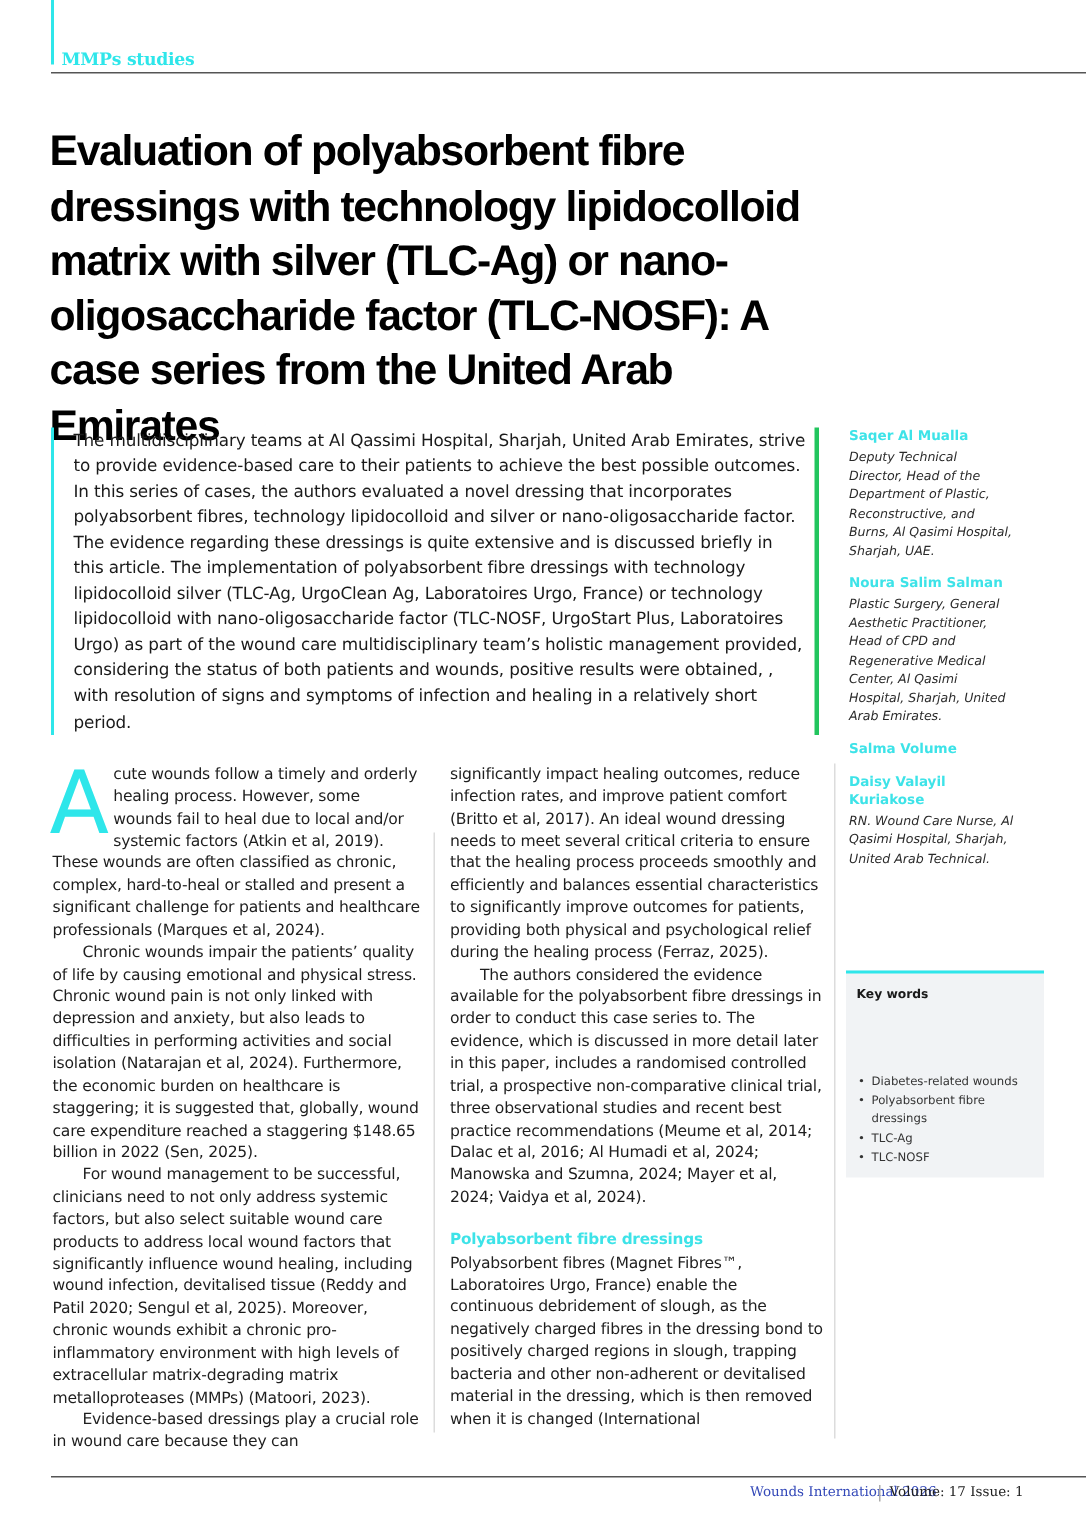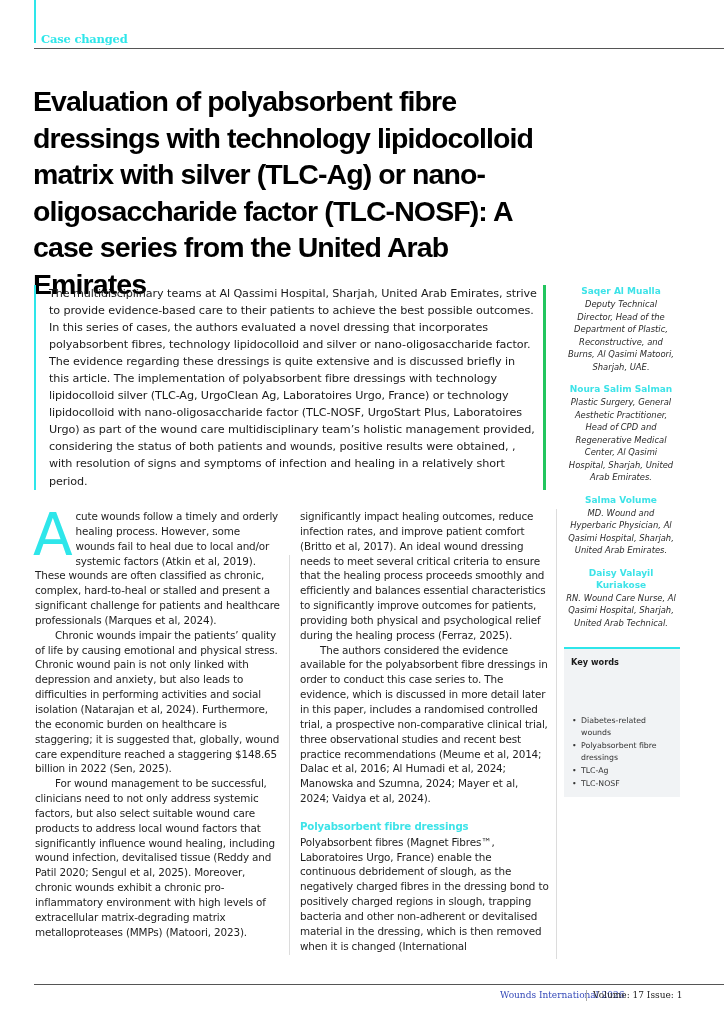--- a/index.html
+++ b/index.html
@@ -8,25 +8,25 @@
 
   .section-rule-v { position: absolute; left: 34px; top: 0; width: 2px; height: 43px; background: #2ee6ea; }
   .section-label { position: absolute; left: 41px; top: 32px; font-family: "DejaVu Serif", serif; font-weight: bold; font-size: 11.5px; color: #2ee6ea; letter-spacing: -0.2px; }
   .section-rule-h { position: absolute; left: 34px; top: 48px; width: 690px; height: 1px; background: #555; }
 
   .title { position: absolute; left: 33px; top: 83px; width: 520px; font-family: Liberation Sans, sans-serif; font-weight: bold; font-size: 28.5px; line-height: 36.5px; color: #000000; letter-spacing: -0.9px; }
 
   .abstract { position: absolute; left: 34px; top: 285px; width: 512px; border-left: 2px solid #2ee6ea; border-right: 3px solid #22c55e; padding: 0 6px 0 13px; font-size: 11.2px; line-height: 17.05px; color: #1a1a1a; letter-spacing: -0.1px; }
 
   .authors { position: absolute; left: 566px; top: 285px; width: 110px; }
-  .author { margin-bottom: 10px; text-align: center; }
+  .author { margin-bottom: 10px; }
   .author-name { font-weight: bold; font-size: 9px; line-height: 12px; color: #3de3e8; margin-bottom: 1px; }
   .author-aff { font-style: italic; font-size: 8.4px; line-height: 12.5px; color: #2a2a2a; }
 
-  .keywords { position: absolute; left: 564px; top: 647px; width: 116px; background: #f1f3f5; border-top: 2px solid #2ee6ea; padding: 8px 7px 6px 7px; }
+  .keywords { position: absolute; left: 564px; top: 647px; width: 132px; background: #f1f3f5; border-top: 2px solid #2ee6ea; padding: 8px 7px 6px 7px; }
   .kw-title { font-weight: bold; font-size: 8.2px; color: #1a1a1a; margin-bottom: 2px; }
   .kw-list { list-style: none; margin-top: 48px; }
   .kw-item { position: relative; padding-left: 10px; font-size: 7.8px; line-height: 12px; color: #333; margin-bottom: 1px; }
   .kw-item::before { content: "•"; position: absolute; left: 1px; top: 0; }
 
   .col { position: absolute; top: 509px; font-size: 10.4px; line-height: 14.85px; color: #1e1e1e; letter-spacing: -0.15px; }
   .col1 { left: 35px; width: 245px; }
   .col2 { left: 300px; width: 250px; }
   .col-divider { position: absolute; left: 289px; top: 555px; width: 1px; height: 400px; background: #dcdcdc; }
   .col-divider2 { position: absolute; left: 556px; top: 509px; width: 1px; height: 450px; background: #dcdcdc; }
@@ -38,39 +38,38 @@
   .footer-rule { position: absolute; left: 34px; top: 984px; width: 690px; height: 1px; background: #555; }
   .page-num { position: absolute; left: 34px; top: 990px; font-family: "DejaVu Serif", serif; font-size: 9px; color: #222; margin-top: 40px; }
   .journal { position: absolute; left: 467px; top: 990px; font-family: "DejaVu Serif", serif; font-size: 9px; color: #3348b8; margin-left: 33px; }
   .sep { position: absolute; left: 586px; top: 990px; width: 1px; height: 11px; background: #aaa; }
   .volume { position: absolute; left: 593px; top: 990px; font-family: "DejaVu Serif", serif; font-size: 9px; color: #222; text-align: center; }
 </style>
 </head>
 <body>
 
 <div class="section-rule-v"></div>
-<div class="section-label">Case changed</div>
+<div class="section-label">MMPs studies</div>
 <div class="section-rule-h"></div>
 
 <h1 class="title">Evaluation of polyabsorbent fibre dressings with technology lipidocolloid matrix with silver (TLC-Ag) or nano-oligosaccharide factor (TLC-NOSF): A case series from the United Arab Emirates</h1>
 
 <div class="abstract">The multidisciplinary teams at Al Qassimi Hospital, Sharjah, United Arab Emirates, strive to provide evidence-based care to their patients to achieve the best possible outcomes. In this series of cases, the authors evaluated a novel dressing that incorporates polyabsorbent fibres, technology lipidocolloid and silver or nano-oligosaccharide factor. The evidence regarding these dressings is quite extensive and is discussed briefly in this article. The implementation of polyabsorbent fibre dressings with technology lipidocolloid silver (TLC-Ag, UrgoClean Ag, Laboratoires Urgo, France) or technology lipidocolloid with nano-oligosaccharide factor (TLC-NOSF, UrgoStart Plus, Laboratoires Urgo) as part of the wound care multidisciplinary team’s holistic management provided, considering the status of both patients and wounds, positive results were obtained, , with resolution of signs and symptoms of infection and healing in a relatively short period.</div>
 
 <div class="authors">
   <div class="author">
     <div class="author-name">Saqer Al Mualla</div>
-    <div class="author-aff">Deputy Technical Director, Head of the Department of Plastic, Reconstructive, and Burns, Al Qasimi Matoori, Sharjah, UAE.</div>
+    <div class="author-aff">Deputy Technical Director, Head of the Department of Plastic, Reconstructive, and Burns, Al Qasimi Hospital, Sharjah, UAE.</div>
   </div>
   <div class="author">
     <div class="author-name">Noura Salim Salman</div>
     <div class="author-aff">Plastic Surgery, General Aesthetic Practitioner, Head of CPD and Regenerative Medical Center, Al Qasimi Hospital, Sharjah, United Arab Emirates.</div>
   </div>
   <div class="author">
     <div class="author-name">Salma Volume</div>
-    <div class="author-aff">MD. Wound and Hyperbaric Physician, Al Qasimi Hospital, Sharjah, United Arab Emirates.</div>
   </div>
   <div class="author">
     <div class="author-name">Daisy Valayil Kuriakose</div>
     <div class="author-aff">RN. Wound Care Nurse, Al Qasimi Hospital, Sharjah, United Arab Technical.</div>
   </div>
 </div>
 
 <div class="keywords">
   <div class="kw-title">Key words</div>
   <ul class="kw-list">
@@ -78,20 +77,21 @@
     <li class="kw-item">Polyabsorbent fibre dressings</li>
     <li class="kw-item">TLC-Ag</li>
     <li class="kw-item">TLC-NOSF</li>
   </ul>
 </div>
 
 <div class="col col1">
   <p class="para first"><span class="dropcap">A</span><span>cute wounds follow a timely and orderly healing process. However, some wounds fail to heal due to local and/or systemic factors (Atkin et al, 2019). These wounds are often classified as chronic, complex, hard-to-heal or stalled and present a significant challenge for patients and healthcare professionals (Marques et al, 2024).</span></p>
   <p class="para">Chronic wounds impair the patients’ quality of life by causing emotional and physical stress. Chronic wound pain is not only linked with depression and anxiety, but also leads to difficulties in performing activities and social isolation (Natarajan et al, 2024). Furthermore, the economic burden on healthcare is staggering; it is suggested that, globally, wound care expenditure reached a staggering $148.65 billion in 2022 (Sen, 2025).</p>
   <p class="para">For wound management to be successful, clinicians need to not only address systemic factors, but also select suitable wound care products to address local wound factors that significantly influence wound healing, including wound infection, devitalised tissue (Reddy and Patil 2020; Sengul et al, 2025). Moreover, chronic wounds exhibit a chronic pro-inflammatory environment with high levels of extracellular matrix-degrading matrix metalloproteases (MMPs) (Matoori, 2023).</p>
+  <p class="para">Evidence-based dressings play a crucial role in wound care because they can</p>
 </div>
 
 <div class="col-divider"></div>
 
 <div class="col col2">
   <p class="para first">significantly impact healing outcomes, reduce infection rates, and improve patient comfort (Britto et al, 2017). An ideal wound dressing needs to meet several critical criteria to ensure that the healing process proceeds smoothly and efficiently and balances essential characteristics to significantly improve outcomes for patients, providing both physical and psychological relief during the healing process (Ferraz, 2025).</p>
   <p class="para">The authors considered the evidence available for the polyabsorbent fibre dressings in order to conduct this case series to. The evidence, which is discussed in more detail later in this paper, includes a randomised controlled trial, a prospective non-comparative clinical trial, three observational studies and recent best practice recommendations (Meume et al, 2014; Dalac et al, 2016; Al Humadi et al, 2024; Manowska and Szumna, 2024; Mayer et al, 2024; Vaidya et al, 2024).</p>
   <div class="subhead">Polyabsorbent fibre dressings</div>
   <p class="para first">Polyabsorbent fibres (Magnet Fibres™, Laboratoires Urgo, France) enable the continuous debridement of slough, as the negatively charged fibres in the dressing bond to positively charged regions in slough, trapping bacteria and other non-adherent or devitalised material in the dressing, which is then removed when it is changed (International</p>
 </div>

